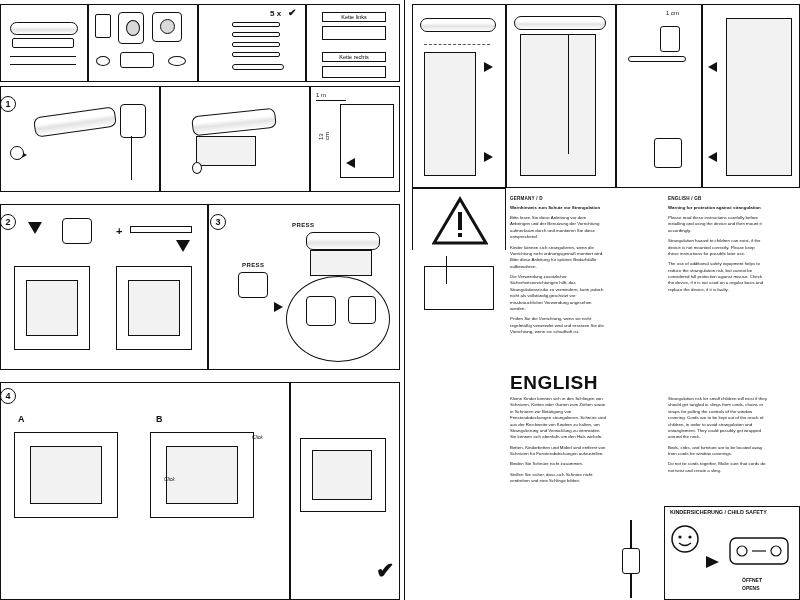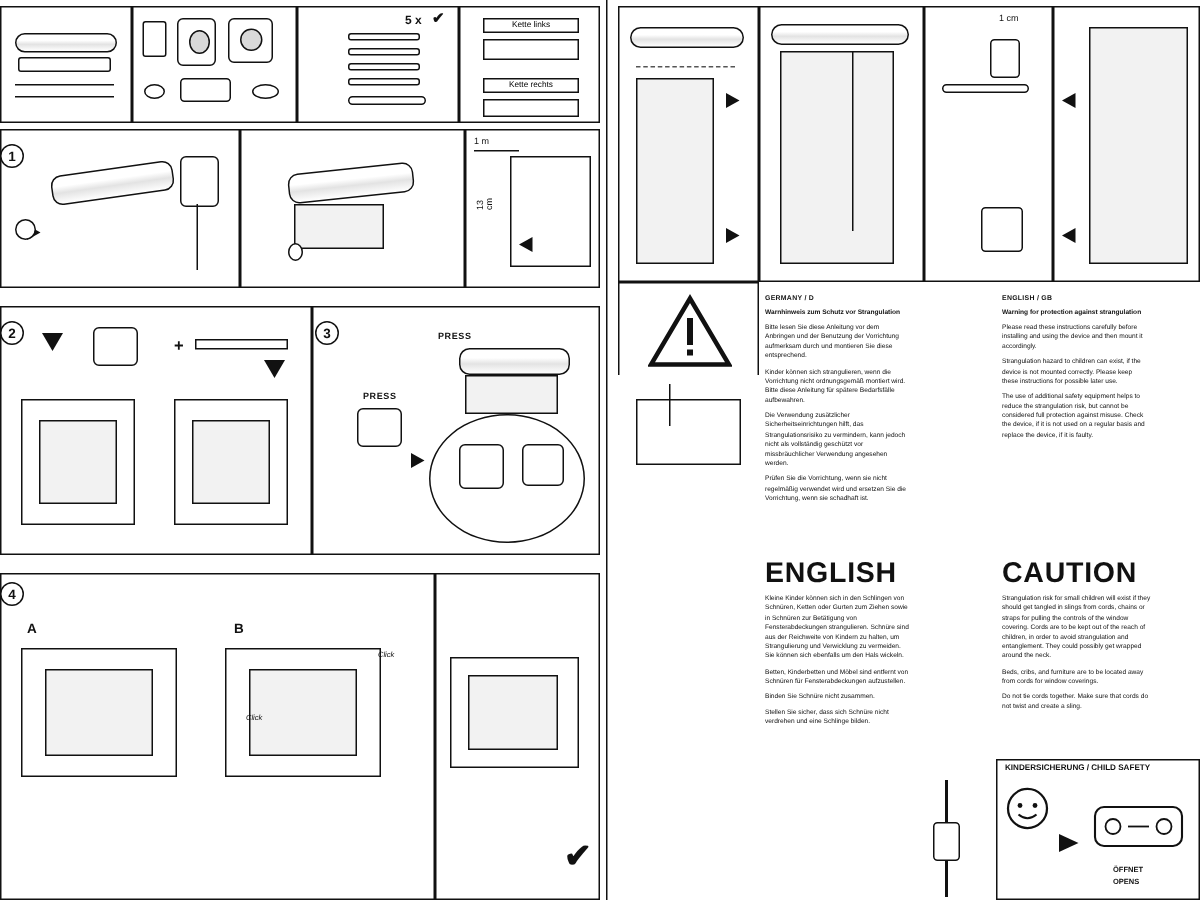--- a/index.html
+++ b/index.html
@@ -206,21 +206,20 @@
     <p>Stellen Sie sicher, dass sich Schnüre nicht verdrehen und eine Schlinge bilden.</p>
   </div>
 
   <div class="txtcol" style="left:668px;top:196px;width:96px;">
     <h4>ENGLISH / GB</h4>
     <p class="sub">Warning for protection against strangulation</p>
     <p>Please read these instructions carefully before installing and using the device and then mount it accordingly.</p>
     <p>Strangulation hazard to children can exist, if the device is not mounted correctly. Please keep these instructions for possible later use.</p>
     <p>The use of additional safety equipment helps to reduce the strangulation risk, but cannot be considered full protection against misuse. Check the device, if it is not used on a regular basis and replace the device, if it is faulty.</p>
   </div>
-  <div class="bigword" style="left:668px;top:372px;">CAUTION</div>
   <div class="txtcol" style="left:668px;top:396px;width:100px;">
     <p>Strangulation risk for small children will exist if they should get tangled in slings from cords, chains or straps for pulling the controls of the window covering. Cords are to be kept out of the reach of children, in order to avoid strangulation and entanglement. They could possibly get wrapped around the neck.</p>
     <p>Beds, cribs, and furniture are to be located away from cords for window coverings.</p>
     <p>Do not tie cords together. Make sure that cords do not twist and create a sling.</p>
   </div>
 
   <div class="child-box" style="left:664px;top:506px;width:136px;height:94px;"></div>
   <div class="lbl b" style="left:670px;top:510px;font-size:5.4px;">KINDERSICHERUNG / CHILD SAFETY</div>
   <svg style="position:absolute;left:670px;top:524px;" width="30" height="30" viewBox="0 0 30 30">
     <circle cx="15" cy="15" r="13" fill="#fff" stroke="#111" stroke-width="1.5"></circle>

